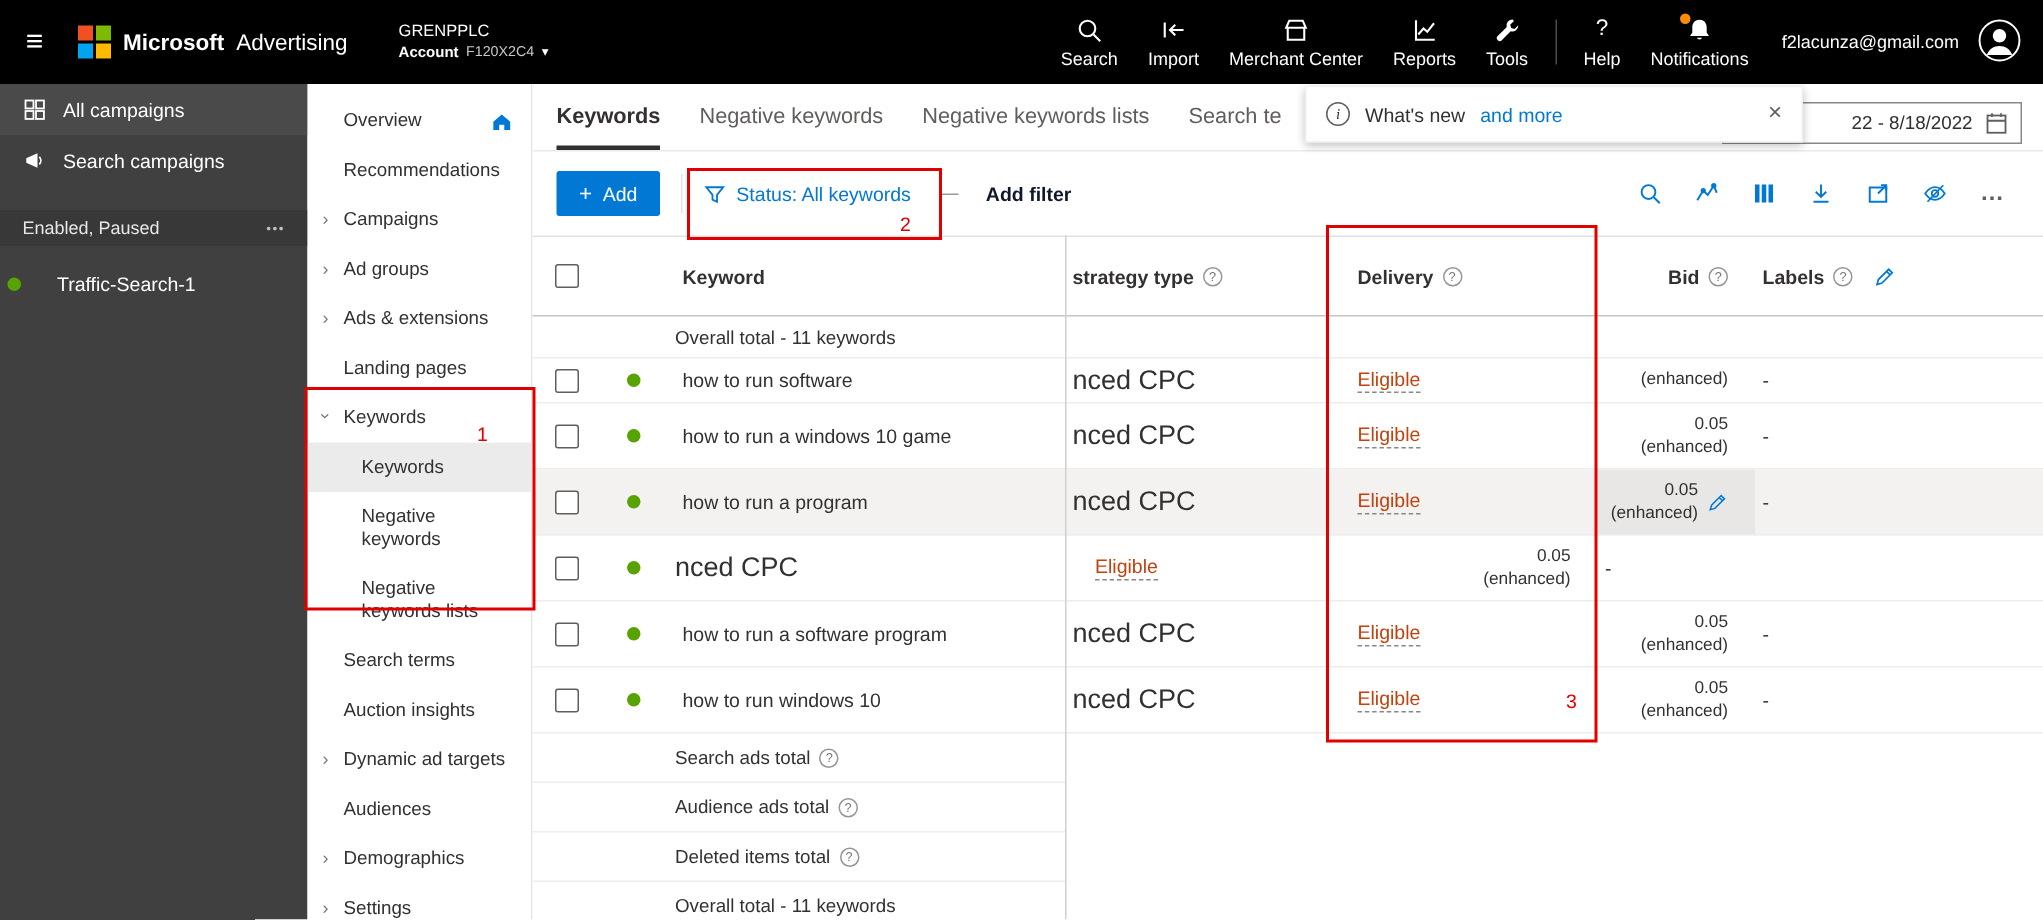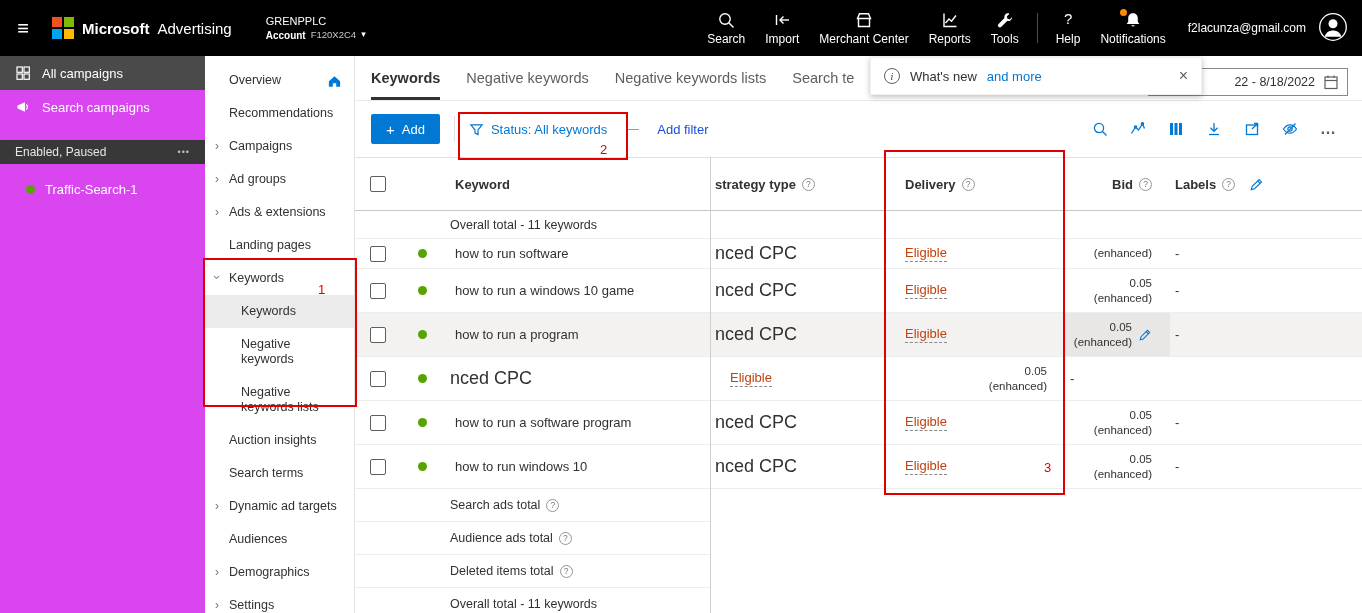--- a/index.html
+++ b/index.html
@@ -26,26 +26,26 @@
   .topnav-item{display:flex;flex-direction:column;align-items:center;justify-content:center;gap:3px;font-size:12px;padding:0 10px;height:56px;white-space:nowrap}
   .topnav-item svg{display:block}
   .topdivider{width:1px;height:30px;background:#4d4d4d;margin:0 8px}
   .bell-wrap{position:relative}
   .bell-dot{position:absolute;top:-2px;left:-4px;width:7px;height:7px;border-radius:50%;background:#ff8c00}
   .help-glyph{font-size:15px;line-height:15px;height:18px}
   .email{font-size:12px;margin:0 12px;white-space:nowrap}
   .avatar{margin-right:14px}
 
   
-  .sidebar{position:absolute;top:56px;left:0;width:205px;height:557px;background:#d946ef;color:#fff}
+  .sidebar{position:absolute;top:56px;left:0;width:205px;height:557px;background:#404040;color:#fff}
   .side-item{display:flex;align-items:center;gap:11px;height:34px;padding:0 15px;font-size:13px}
   .side-item.active{background:#4a4a4a}
   .side-sub{display:flex;align-items:center;height:24px;padding:0 15px;font-size:12px;color:#e6e6e6;margin-top:16px;background:#383838}
   .side-sub .dots{margin-left:auto;color:#c0c0c0;font-size:9px;letter-spacing:1px}
-  .side-campaign{display:flex;align-items:center;gap:10px;height:30px;padding:0 26px;font-size:13px;margin-top:10px}
+  .side-campaign{display:flex;align-items:center;gap:24px;height:30px;padding:0 5px;font-size:13px;margin-top:10px}
   .green-dot{width:9px;height:9px;border-radius:50%;background:#57a300;flex:none}
 
   
   .subnav{position:absolute;top:56px;left:205px;width:150px;height:557px;background:#fff;border-right:1px solid #e3e3e3;padding-top:8px;overflow:hidden}
   .sn-item{position:relative;display:flex;align-items:center;padding:9px 8px 9px 24px;font-size:12.5px;color:#323130;line-height:1.2}
   .sn-item .chev{position:absolute;left:10px;top:50%;transform:translateY(-55%);font-size:12px;color:#757575}
   .sn-item .chev.open{transform:translateY(-62%) rotate(90deg)}
   .sn-item.sub{padding-left:36px}
   .sn-item.selected{background:#ebebeb}
   .sn-item .home{position:absolute;right:12px;top:50%;transform:translateY(-50%)}
@@ -55,21 +55,21 @@
   .tabs{height:45px;display:flex;align-items:stretch;padding-left:16px;border-bottom:1px solid #eaeaea}
   .tab{font-size:14.5px;color:#5f5e5c;margin-right:26px;display:flex;align-items:center;white-space:nowrap;border-bottom:3px solid transparent;padding-top:3px}
   .tab.active{color:#323130;font-weight:bold;border-bottom-color:#323130}
 
   .toolbar{height:56px;display:flex;align-items:center;padding:0 26px 0 16px}
   .add-btn{background:#0078d4;color:#fff;border:none;border-radius:2px;height:30px;padding:0 15px;font-size:13px;font-family:inherit;display:flex;align-items:center;gap:7px}
   .add-btn .plus{font-size:15px;line-height:1}
   .tb-divider{width:1px;height:26px;background:#e1e1e1;margin:0 14px}
   .status-filter{display:flex;align-items:flex-start;gap:7px;color:#0078d4;font-size:13px}
   .dash-divider{width:12px;height:1px;background:#9a9a9a;margin-left:20px}
-  .add-filter{margin-left:18px;font-size:13px;color:#1d4ed8;font-weight:normal}
+  .add-filter{margin-left:18px;font-size:13px;color:#0f172a;font-weight:bold}
   .tb-icons{margin-left:auto;display:flex;align-items:center;gap:22px}
   .tb-icons .more{color:#605e5c;font-size:16px;font-weight:bold;line-height:10px}
 
   
   .thead,.trow{display:grid;grid-template-columns:45px 45px 265px 175px 180px 105px auto;align-items:center}
   .thead{height:54px;border-top:1px solid #e1e1e1;border-bottom:1px solid #c8c6c4;font-weight:bold;font-size:13px}
   .cell{display:flex;align-items:center}
   .c-kw{padding-left:10px}
   .c-strat{padding-left:5px}
   .c-del{padding-left:20px}
@@ -246,24 +246,24 @@
   <div class="sn-item sub selected" data-interactable="true">
       <span class="sn-label" data-interactable="false">Keywords</span>
     </div>
   <div class="sn-item sub" data-interactable="true">
       <span class="sn-label" data-interactable="false">Negative keywords</span>
     </div>
   <div class="sn-item sub" data-interactable="true">
       <span class="sn-label" data-interactable="false">Negative keywords lists</span>
     </div>
   <div class="sn-item" data-interactable="true">
+      <span class="sn-label" data-interactable="false">Search terms</span>
+    </div>
+  <div class="sn-item" data-interactable="true">
       <span class="sn-label" data-interactable="false">Auction insights</span>
-    </div>
-  <div class="sn-item" data-interactable="true">
-      <span class="sn-label" data-interactable="false">Search terms</span>
     </div>
   <div class="sn-item" data-interactable="true">
       <span class="chev" data-interactable="false">›</span>
       <span class="sn-label" data-interactable="false">Dynamic ad targets</span>
     </div>
   <div class="sn-item" data-interactable="true">
       <span class="sn-label" data-interactable="false">Audiences</span>
     </div>
   <div class="sn-item" data-interactable="true">
       <span class="chev" data-interactable="false">›</span>

